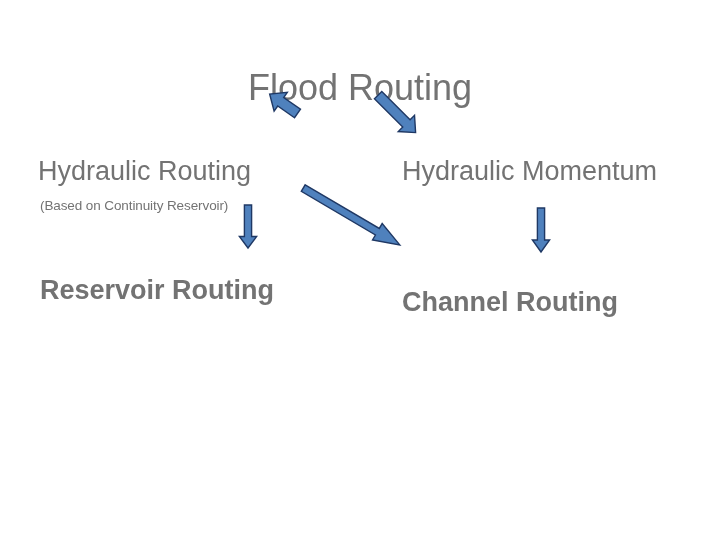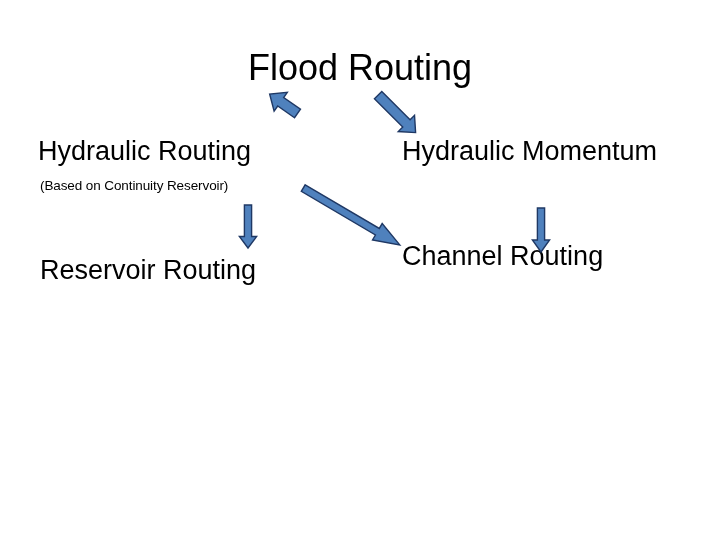--- a/index.html
+++ b/index.html
@@ -23,21 +23,22 @@
     inset: 0;
     width: 720px;
     height: 540px;
     background: #ffffff;
   }
 
   
   .node {
     position: absolute;
     white-space: nowrap;
-    color: #000000;
+    color: #737373;
+    margin-top: 20px;
   }
 
   .title {
     left: 0;
     top: 46px;
     width: 720px;
     text-align: center;
     font-size: 36px;
     line-height: 44px;
     font-weight: 400;
@@ -53,29 +54,29 @@
   .subtitle {
     font-size: 13.5px;
     line-height: 18px;
     font-weight: 400;
     letter-spacing: -0.1px;
   }
 
   .leaf {
     font-size: 27px;
     line-height: 34px;
-    font-weight: 400;
+    font-weight: 700;
   }
 
   #hydrologic-heading { left: 38px;  top: 134px; }
   #hydrologic-sub     { left: 40px;  top: 177px; }
   #hydraulic-heading  { left: 402px; top: 134px; }
   #hydraulic-sub      { left: 403px; top: 177px; }
   #reservoir-leaf     { left: 40px;  top: 253px; }
-  #channel-leaf       { left: 402px; top: 239px; }
+  #channel-leaf       { left: 402px; top: 265px; }
 
   
   #arrows {
     position: absolute;
     left: 0;
     top: 0;
     width: 720px;
     height: 540px;
     pointer-events: none;
   }

